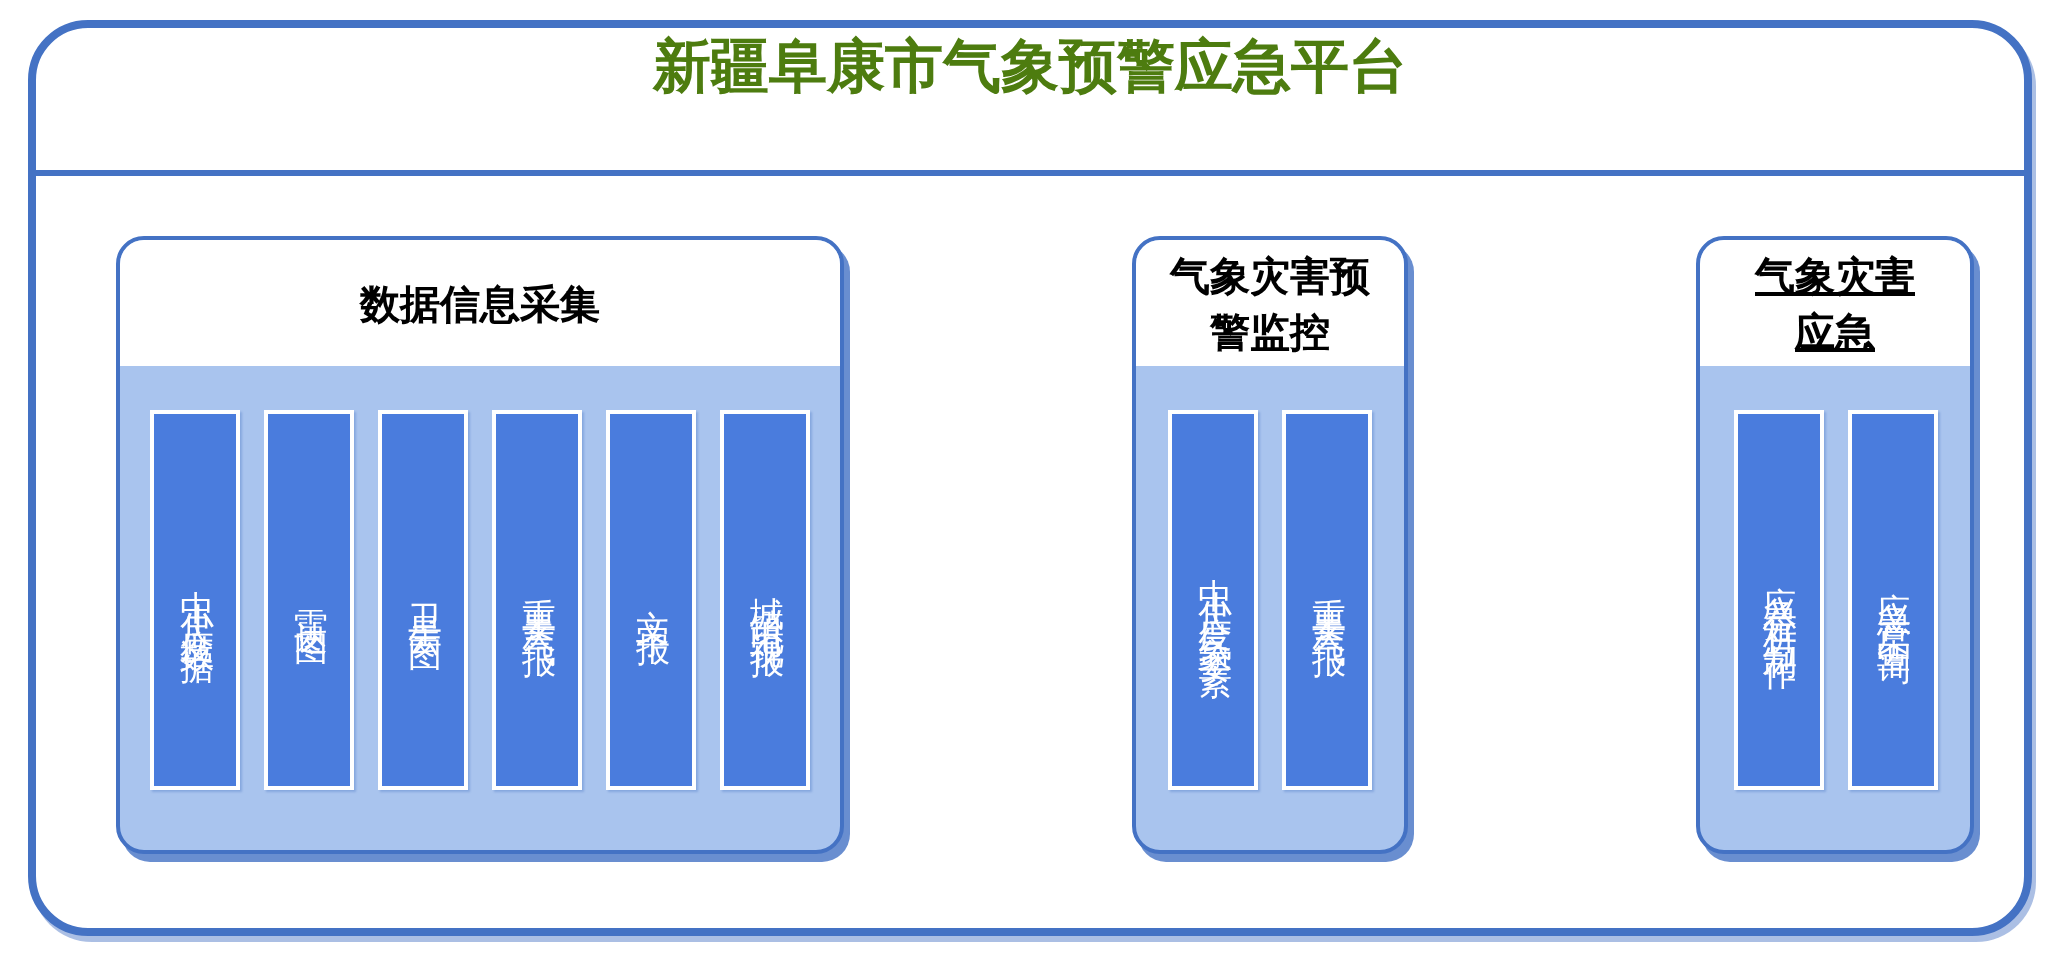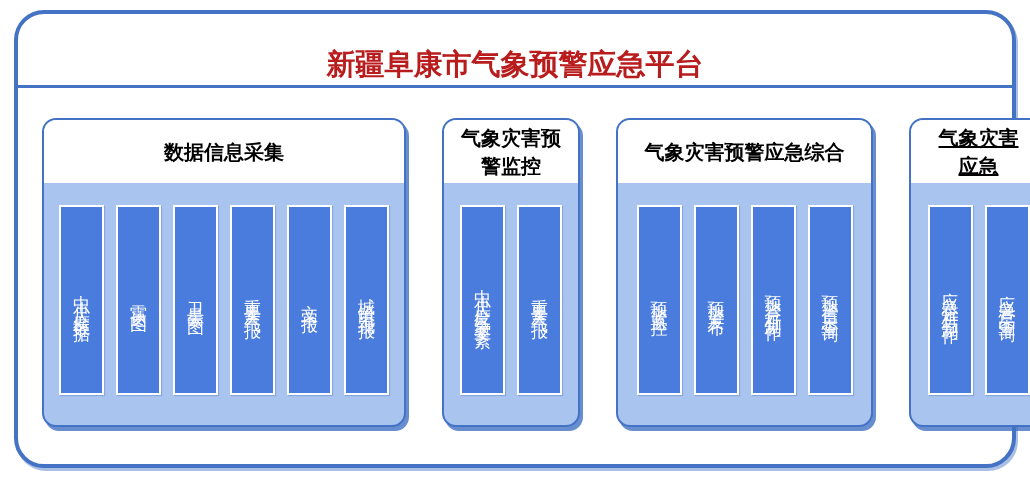--- a/index.html
+++ b/index.html
@@ -13,27 +13,27 @@
   *{box-sizing:border-box;margin:0;padding:0;}
   html,body{width:1030px;height:484px;background:#fff;overflow:hidden;
     font-family:"DejaVu Sans","Liberation Sans",sans-serif;}
   .frame{
     position:absolute;left:14px;top:10px;width:1002px;height:458px;
     border:4px solid var(--c-border);border-radius:30px;background:#fff;
     box-shadow:2px 3px 0 rgba(68,114,196,0.45);
   }
   .title-bar{
     height:74px;border-bottom:3px solid var(--c-border);
-    display:flex;align-items:flex-end;justify-content:center;
-    font-size:29px;font-weight:bold;color:#b91c1c;
+    display:flex;align-items:flex-start;justify-content:center;
+    font-size:29px;font-weight:bold;color:#4d7c0f;
     border-radius:26px 26px 0 0;
   }
   .content{
     display:flex;justify-content:space-between;
-    padding:30px 25px 0 24px;
+    padding:30px 25px 0 40px;
     gap:36px;
   }
   .sec{
     height:309px;border:2px solid var(--c-border);border-radius:14px;
     background:var(--c-body);overflow:hidden;
     box-shadow:3px 4px 0 rgba(68,114,196,0.8);
     display:flex;flex-direction:column;flex:none;
   }
   .sec-1{width:364px}
   .sec-2{width:138px}
@@ -112,42 +112,20 @@
   <div class="item">
     <span class="item-label">中小尺度气象要素</span>
   </div>
 
   <div class="item">
     <span class="item-label">重要天气报</span>
   </div>
 </div>
   </div>
 
-  <div class="sec sec-3">
-    <div class="sec-header">
-      <span class="sec-header-label">气象灾害预警应急综合</span>
-    </div>
-    <div class="sec-body">
-  <div class="item">
-    <span class="item-label">预警监控</span>
-  </div>
-
-  <div class="item">
-    <span class="item-label">预警发布</span>
-  </div>
-
-  <div class="item">
-    <span class="item-label">预警分析制作</span>
-  </div>
-
-  <div class="item">
-    <span class="item-label">预警信息查询</span>
-  </div>
-</div>
-  </div>
 
   <div class="sec sec-4">
     <div class="sec-header">
       <span class="sec-header-label">气象灾害应急</span>
     </div>
     <div class="sec-body">
   <div class="item">
     <span class="item-label">应急分析与制作</span>
   </div>
 

